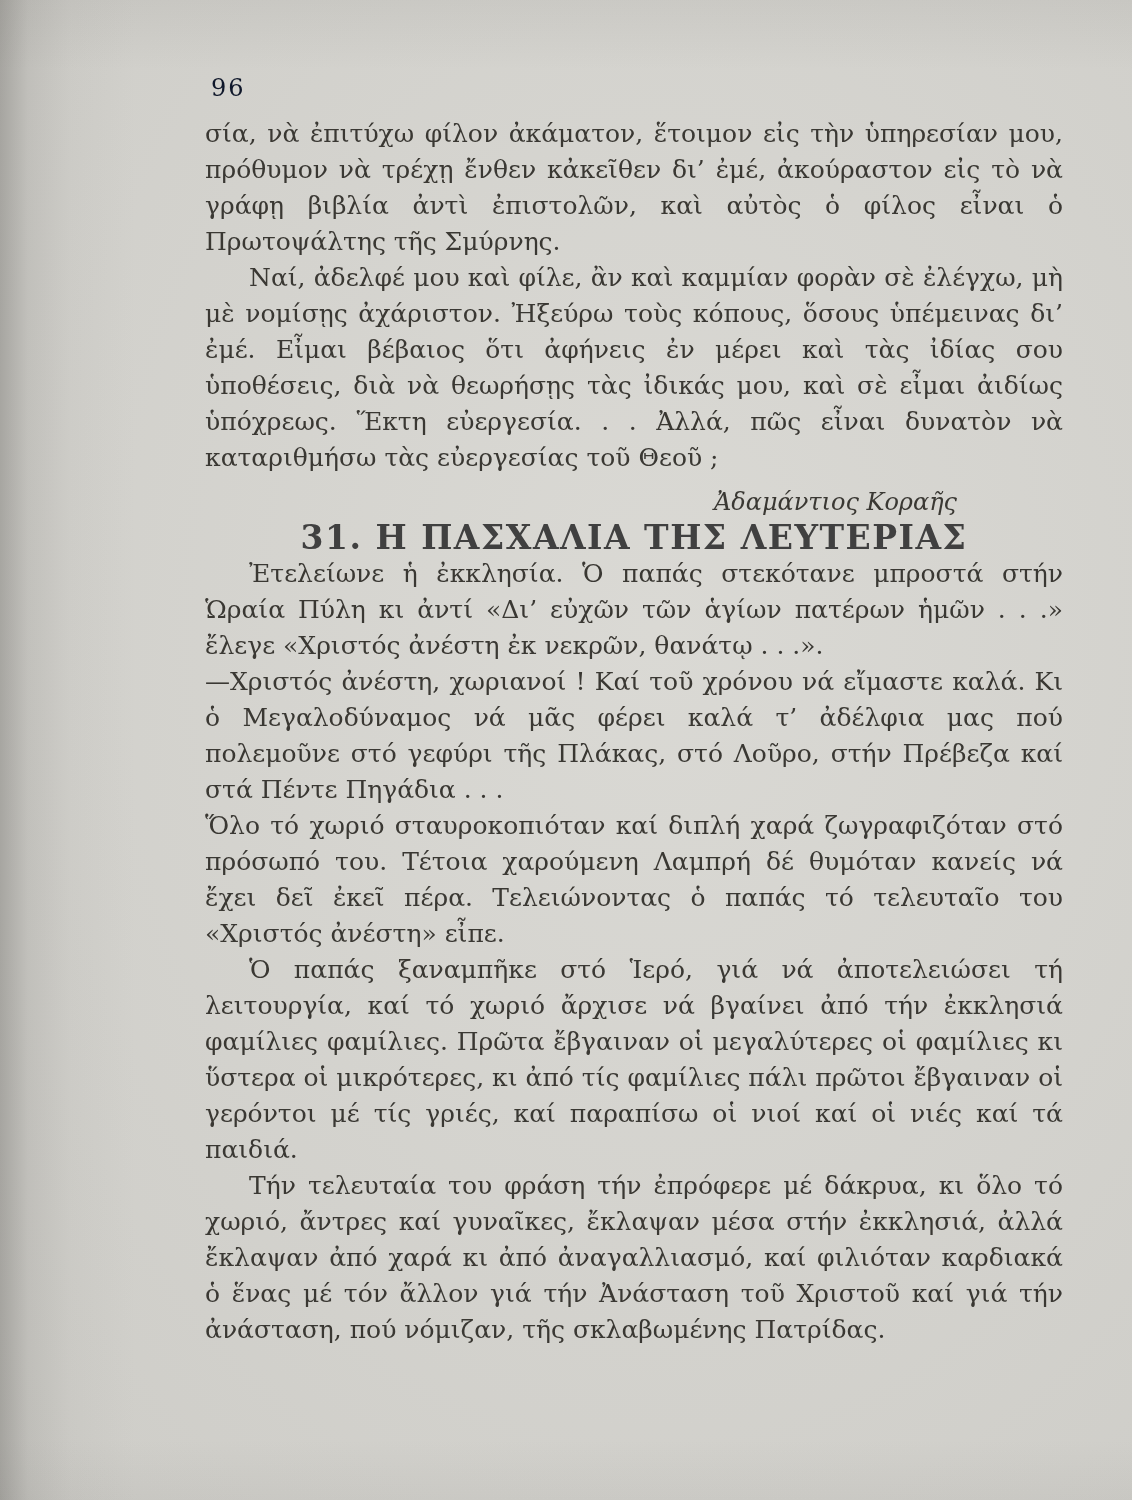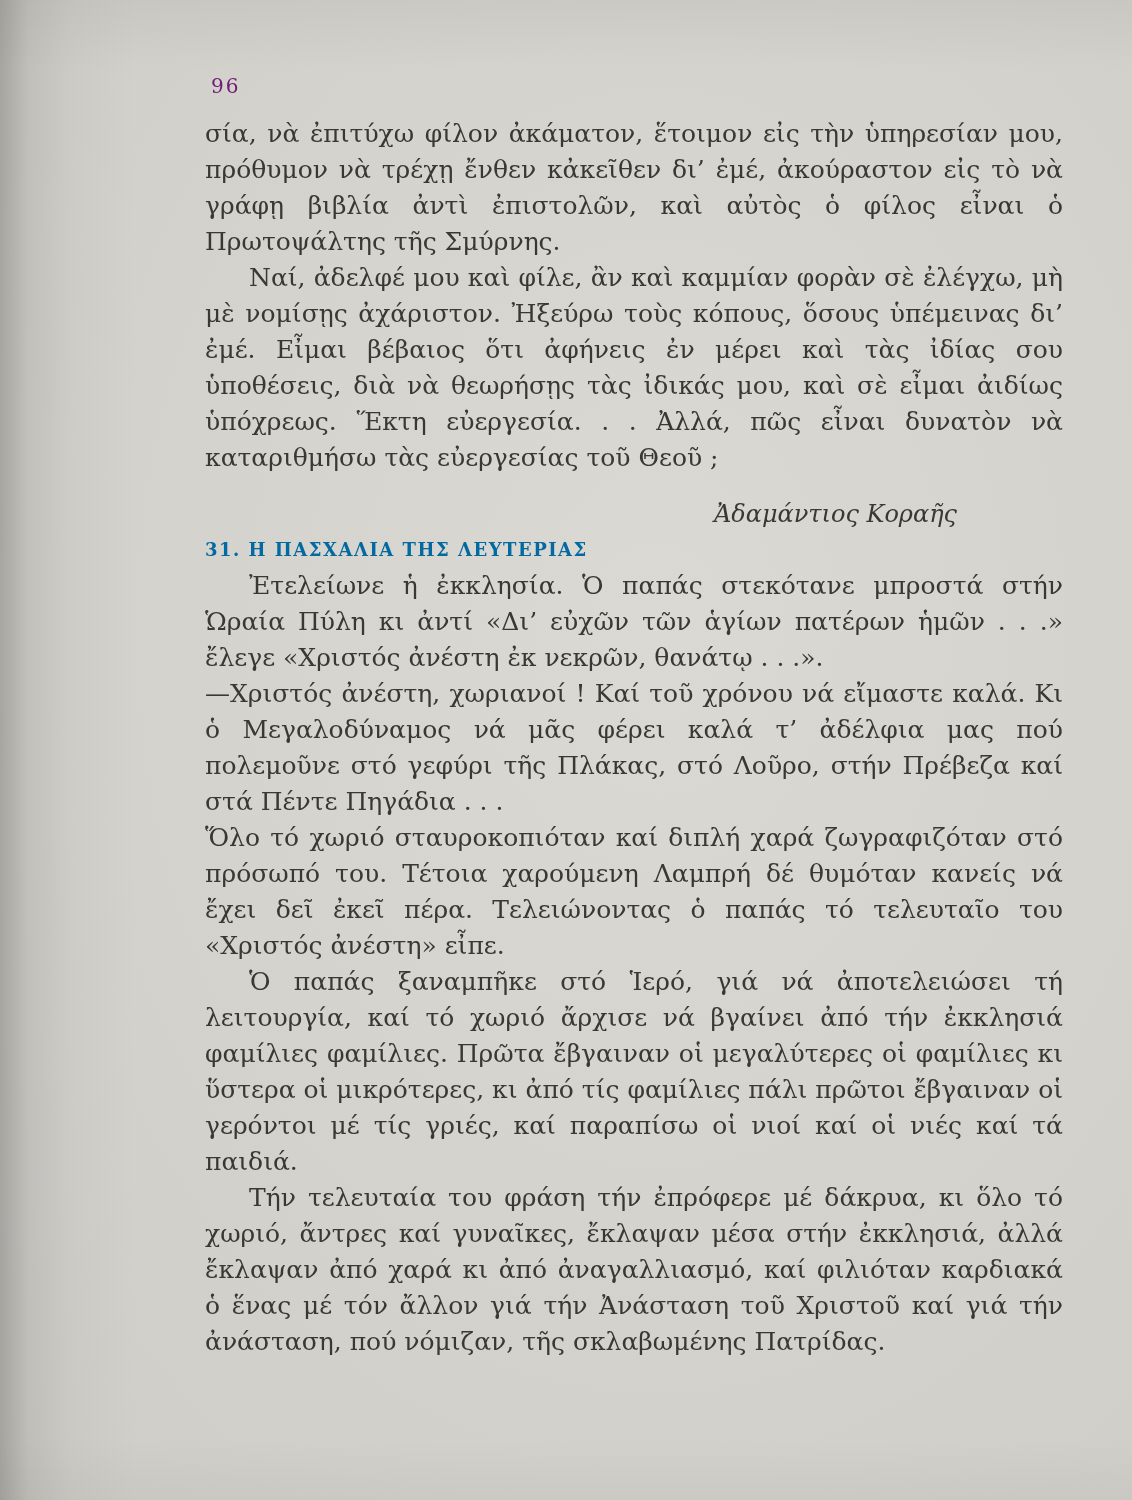--- a/index.html
+++ b/index.html
@@ -23,23 +23,23 @@
     background:
       linear-gradient(90deg, rgba(78,76,72,0.32) 0px, rgba(110,108,104,0.16) 28px, rgba(140,138,134,0.07) 70px, rgba(0,0,0,0) 135px),
       linear-gradient(180deg, rgba(120,118,114,0.10) 0px, rgba(0,0,0,0) 70px),
       linear-gradient(0deg, rgba(120,118,114,0.08) 0px, rgba(0,0,0,0) 60px),
       radial-gradient(ellipse at 58% 42%, rgba(255,255,255,0.05) 0%, rgba(70,68,64,0.07) 100%);
   }
   .page-number {
     position: absolute;
     left: 211px;
     top: 74px;
-    font-size: 20px;
+    font-size: 24px;
     letter-spacing: 2px;
-    color: #701a75;
+    color: #0f172a;
   }
   .text-block {
     position: absolute;
     left: 205px;
     top: 116px;
     width: 858px;
     font-size: 25px;
     line-height: 36px;
     text-align: justify;
     color: #3a3833;
@@ -48,29 +48,30 @@
     margin: 0;
     hyphens: none;
   }
   p.indent { text-indent: 44px; }
   p.noindent { text-indent: 0; }
   .signature {
     text-align: right;
     padding-right: 106px;
     font-style: italic;
     font-size: 24px;
-    margin-top: 20px;
+    margin-top: 8px;
     color: #3a3833;
   }
   .section-heading {
+    text-align: center;
     font-weight: bold;
-    font-size: 18px;
+    font-size: 33px;
     letter-spacing: 1.5px;
     margin: 30px 0 30px 0;
-    color: #0369a1;
+    color: #404040;
     text-indent: 0;
   }
 </style>
 </head>
 <body>
 
 <div class="scan-shading"></div>
 
 <div class="page-number">96</div>
 

